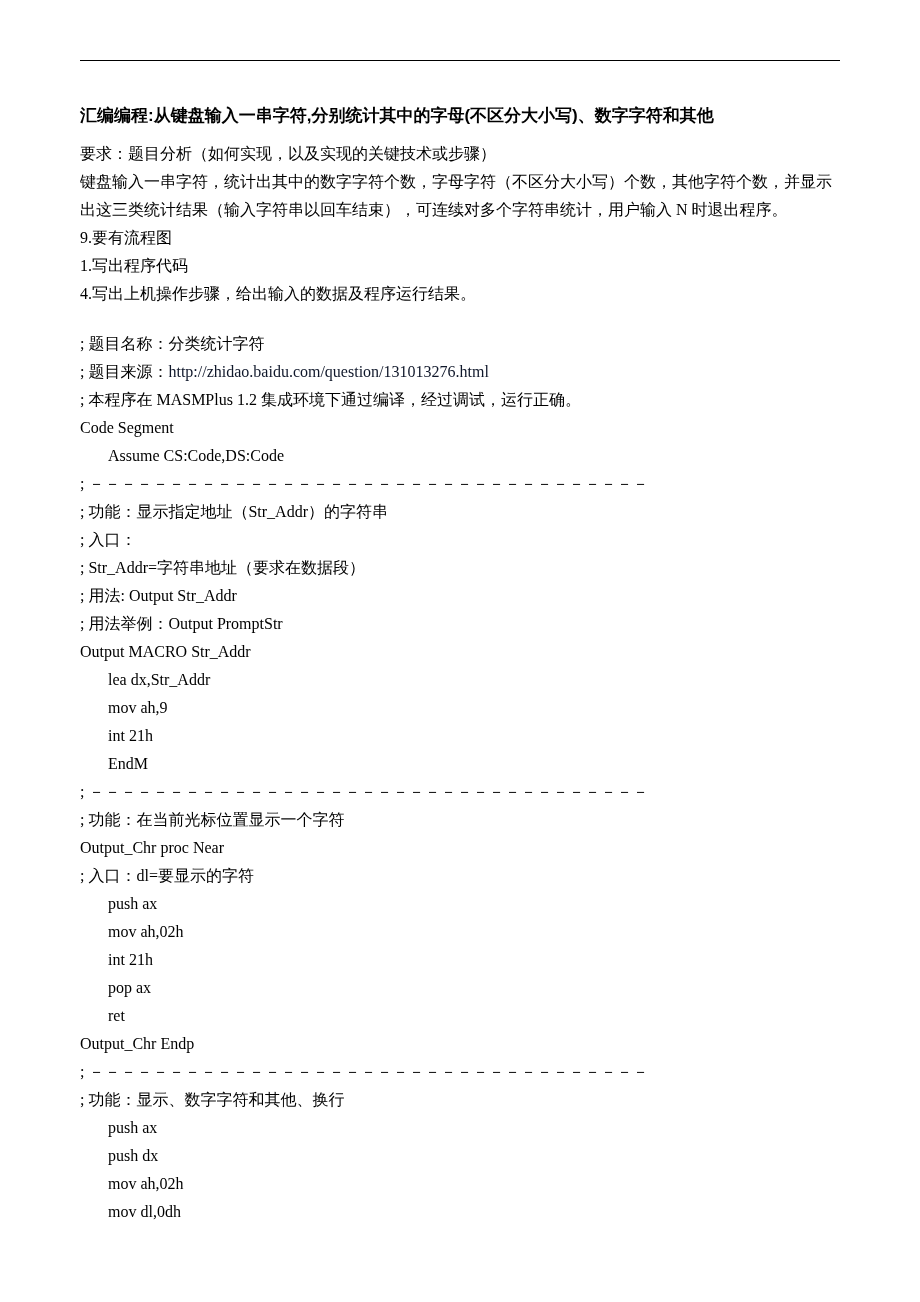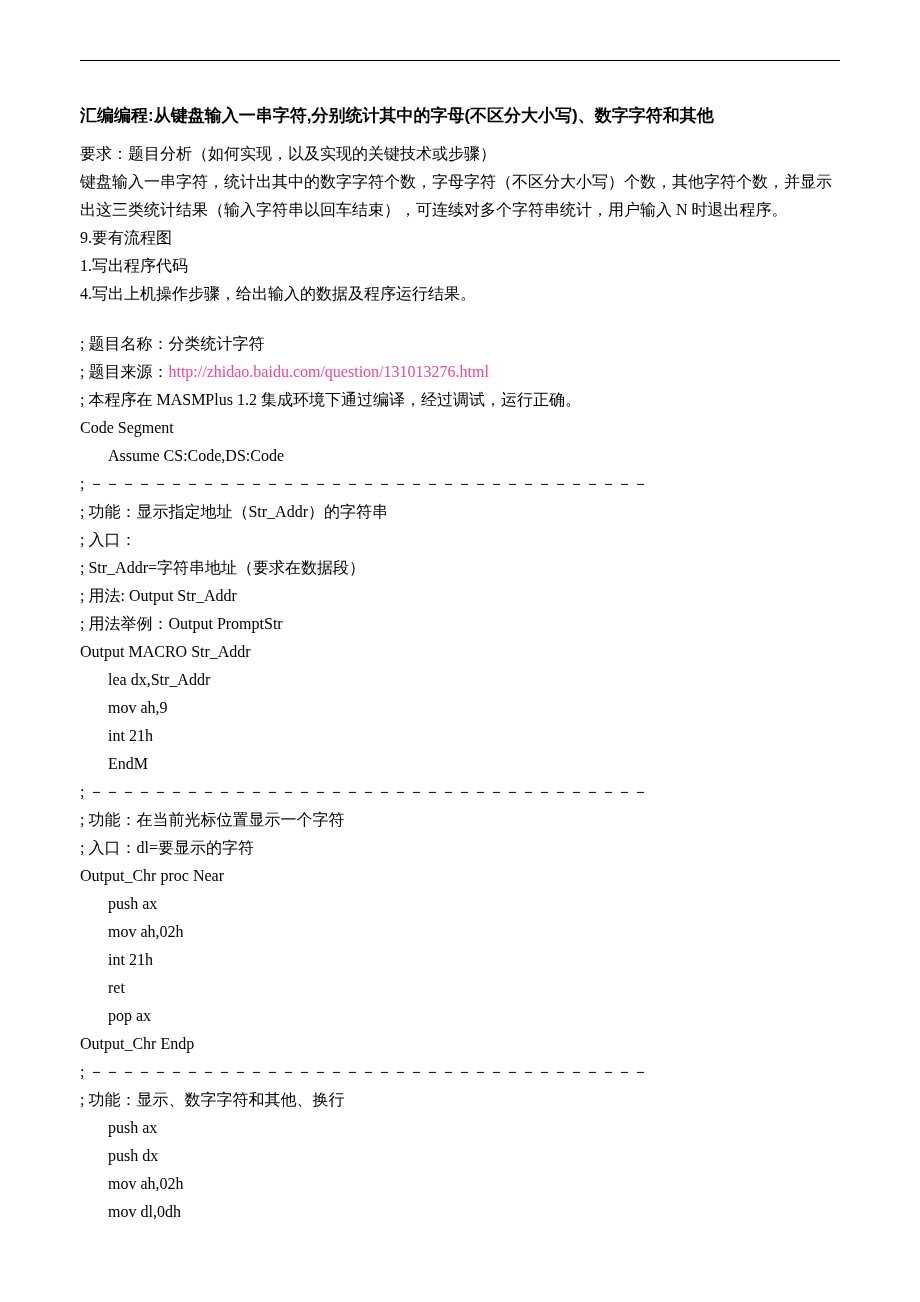--- a/index.html
+++ b/index.html
@@ -25,21 +25,21 @@
     margin-bottom: 8px;
   }
   .body-text {
     font-size: 16px;
     line-height: 1.75;
   }
   .para {
     margin-bottom: 22px;
   }
   .link {
-    color: #ec4899;
+    color: #0f172a;
   }
   .indent {
     padding-left: 28px;
   }
 </style>
 </head>
 <body>
 
 <div class="page">
   <div class="top-rule"></div>
@@ -66,27 +66,27 @@
     <div>; Str_Addr=字符串地址（要求在数据段）</div>
     <div>; 用法: Output Str_Addr</div>
     <div>; 用法举例：Output PromptStr</div>
     <div>Output    MACRO Str_Addr</div>
     <div class="indent">lea    dx,Str_Addr</div>
     <div class="indent">mov    ah,9</div>
     <div class="indent">int    21h</div>
     <div class="indent">EndM</div>
     <div>; －－－－－－－－－－－－－－－－－－－－－－－－－－－－－－－－－－－</div>
     <div>; 功能：在当前光标位置显示一个字符</div>
+    <div>Output_Chr    proc    Near</div>
     <div>; 入口：dl=要显示的字符</div>
-    <div>Output_Chr    proc    Near</div>
     <div class="indent">push    ax</div>
     <div class="indent">mov      ah,02h</div>
     <div class="indent">int       21h</div>
+    <div class="indent">pop      ax</div>
     <div class="indent">ret</div>
-    <div class="indent">pop      ax</div>
     <div>Output_Chr    Endp</div>
     <div>; －－－－－－－－－－－－－－－－－－－－－－－－－－－－－－－－－－－</div>
     <div>; 功能：显示、数字字符和其他、换行</div>
     <div class="indent">push    ax</div>
     <div class="indent">push    dx</div>
     <div class="indent">mov      ah,02h</div>
     <div class="indent">mov      dl,0dh</div>
   </div>
 </div>
 

